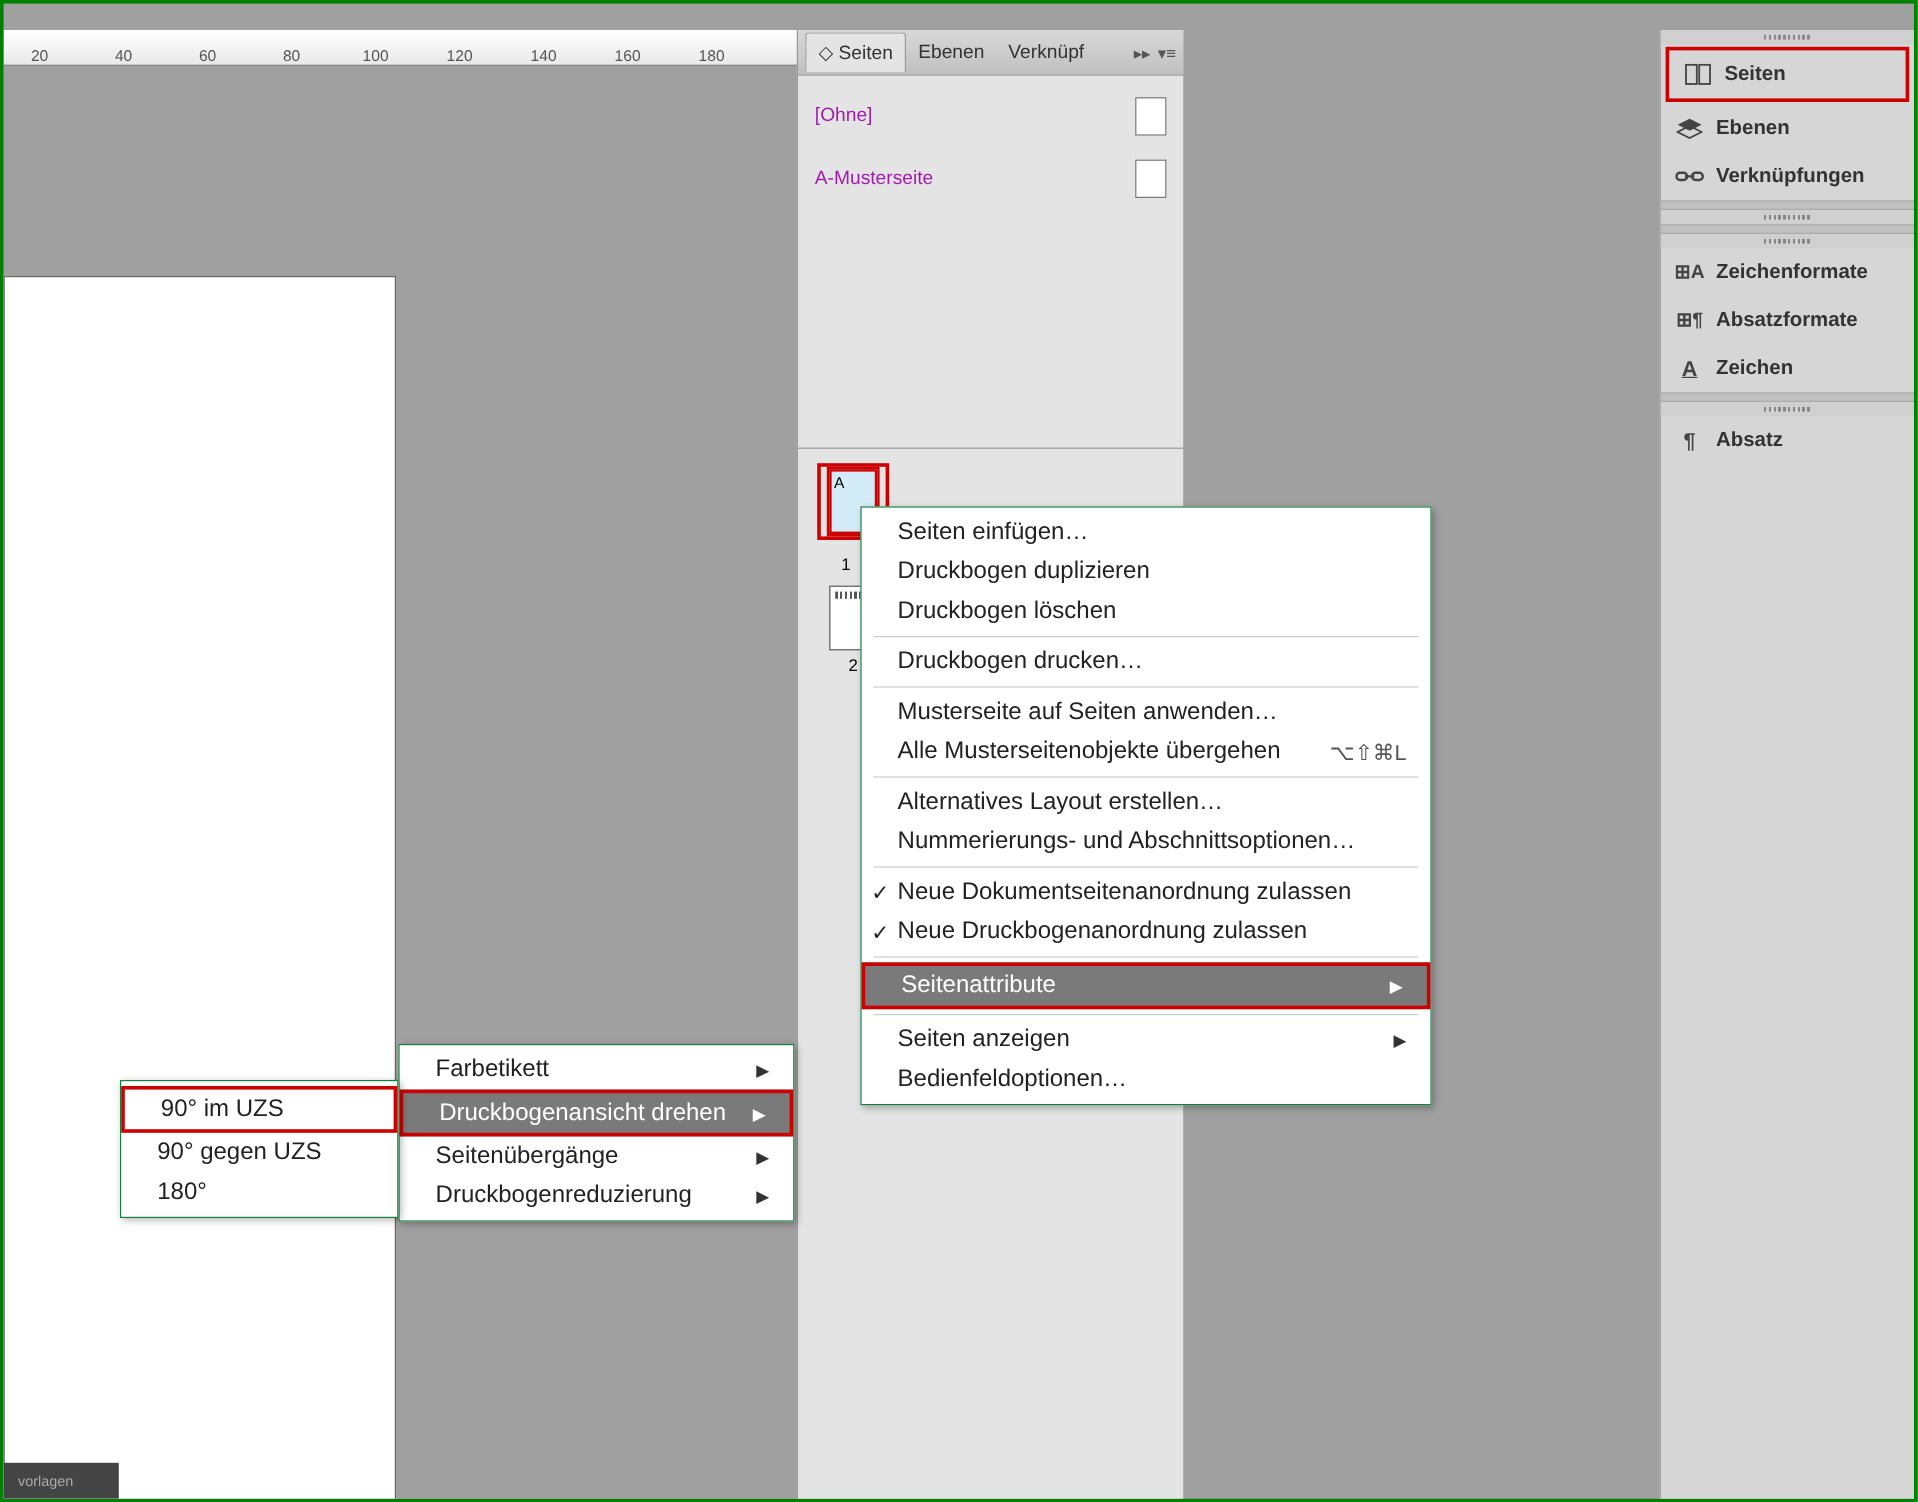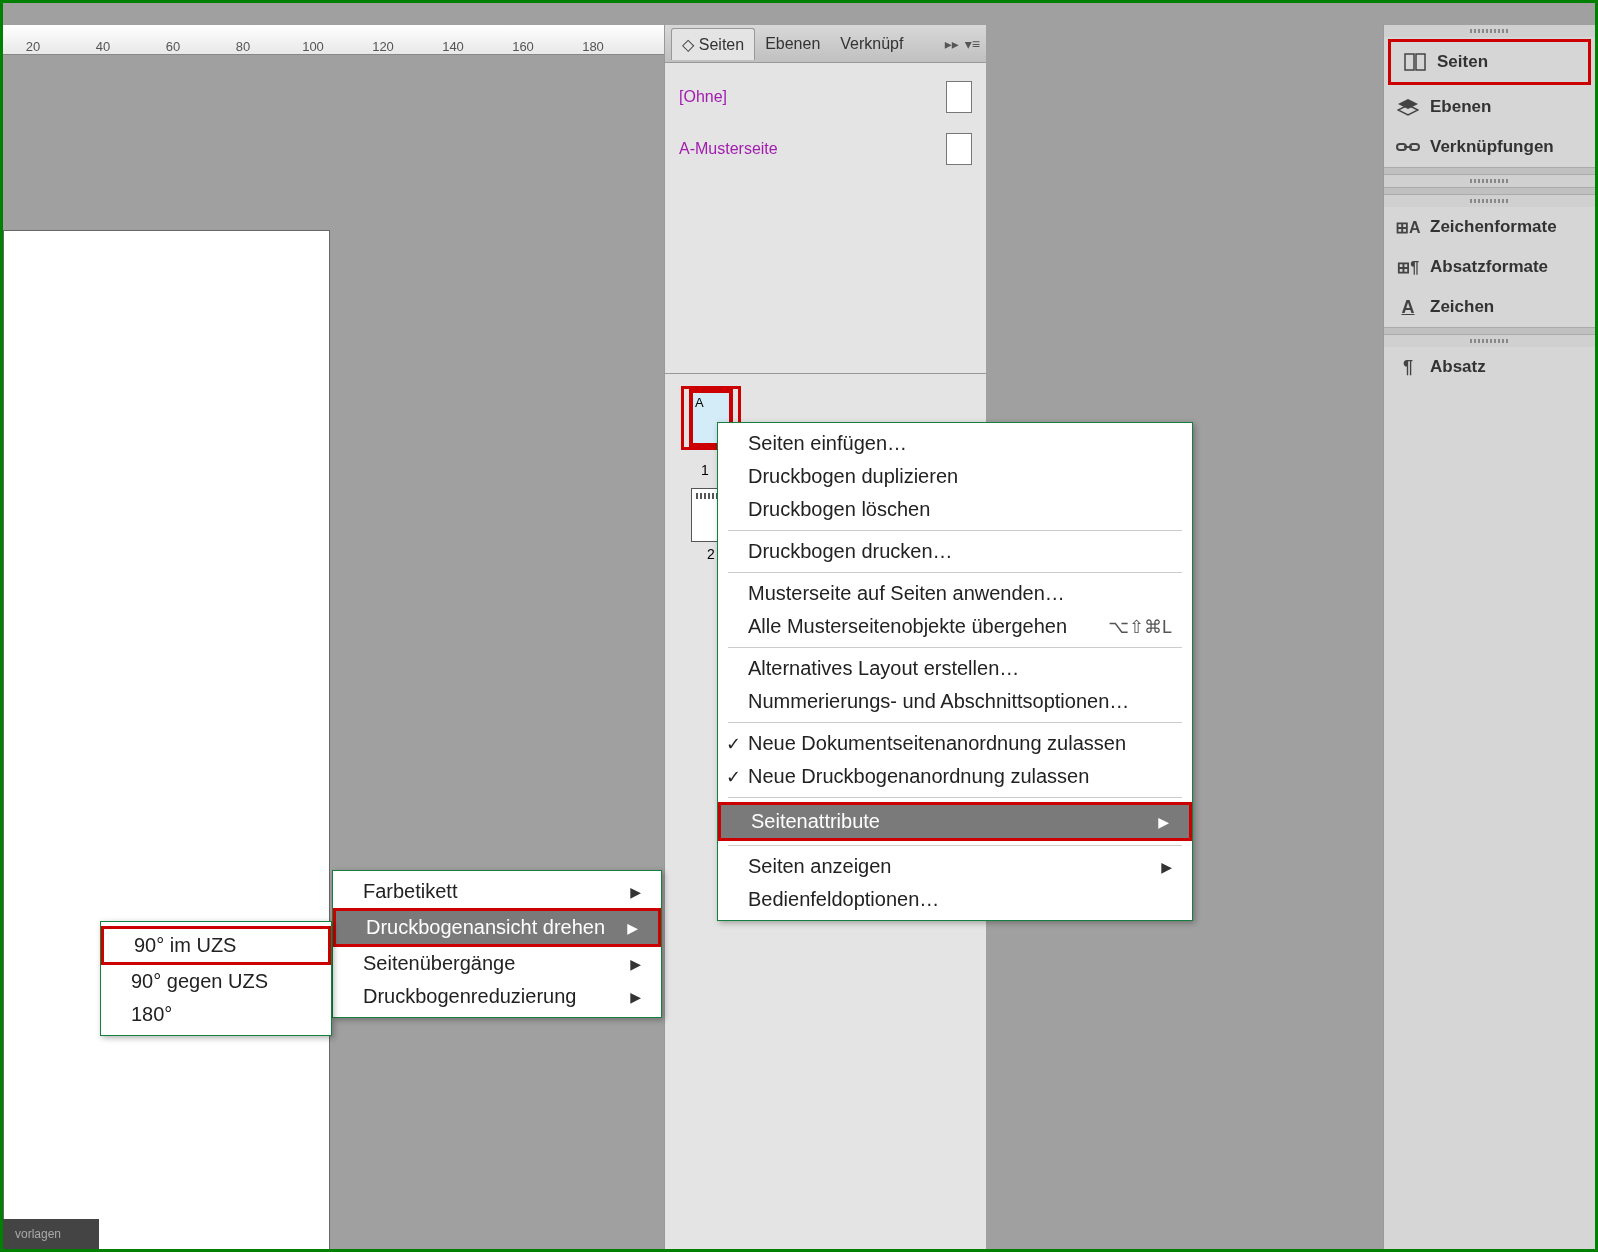--- a/index.html
+++ b/index.html
@@ -44,21 +44,21 @@
 .cm-item.highlighted { background: #7a7a7a; color: #fff; }
 .cm-item.hlbox { border: 3px solid #c00; }
 .cm-sep { height: 1px; background: #ccc; margin: 4px 10px; }
 .cm-arrow { font-size: 14px; color: #333; }
 .cm-item.highlighted .cm-arrow { color: #fff; }
 .cm-check { position: absolute; left: 8px; font-size: 18px; }
 .cm-shortcut { font-size: 18px; color: #555; }
 
 #main-context { top: 419px; left: 714px; width: 476px; }
 #sub-context-1 { top: 867px; left: 329px; width: 330px; }
-#sub-context-2 { top: 918px; left: 97px; width: 232px; }
+#sub-context-2 { top: 897px; left: 97px; width: 232px; }
 
 .status-bar { position: absolute; bottom: 0; left: 0; width: 096px; height: 30px; background: #444; color: #aaa; font-size: 12px; display: flex; align-items: center; padding: 0 12px; }
 
 svg { display: block; }
 </style>
 </head>
 <body>
 
 <div class="ruler">
 <span class="tick" style="left: 30px;">20</span>

